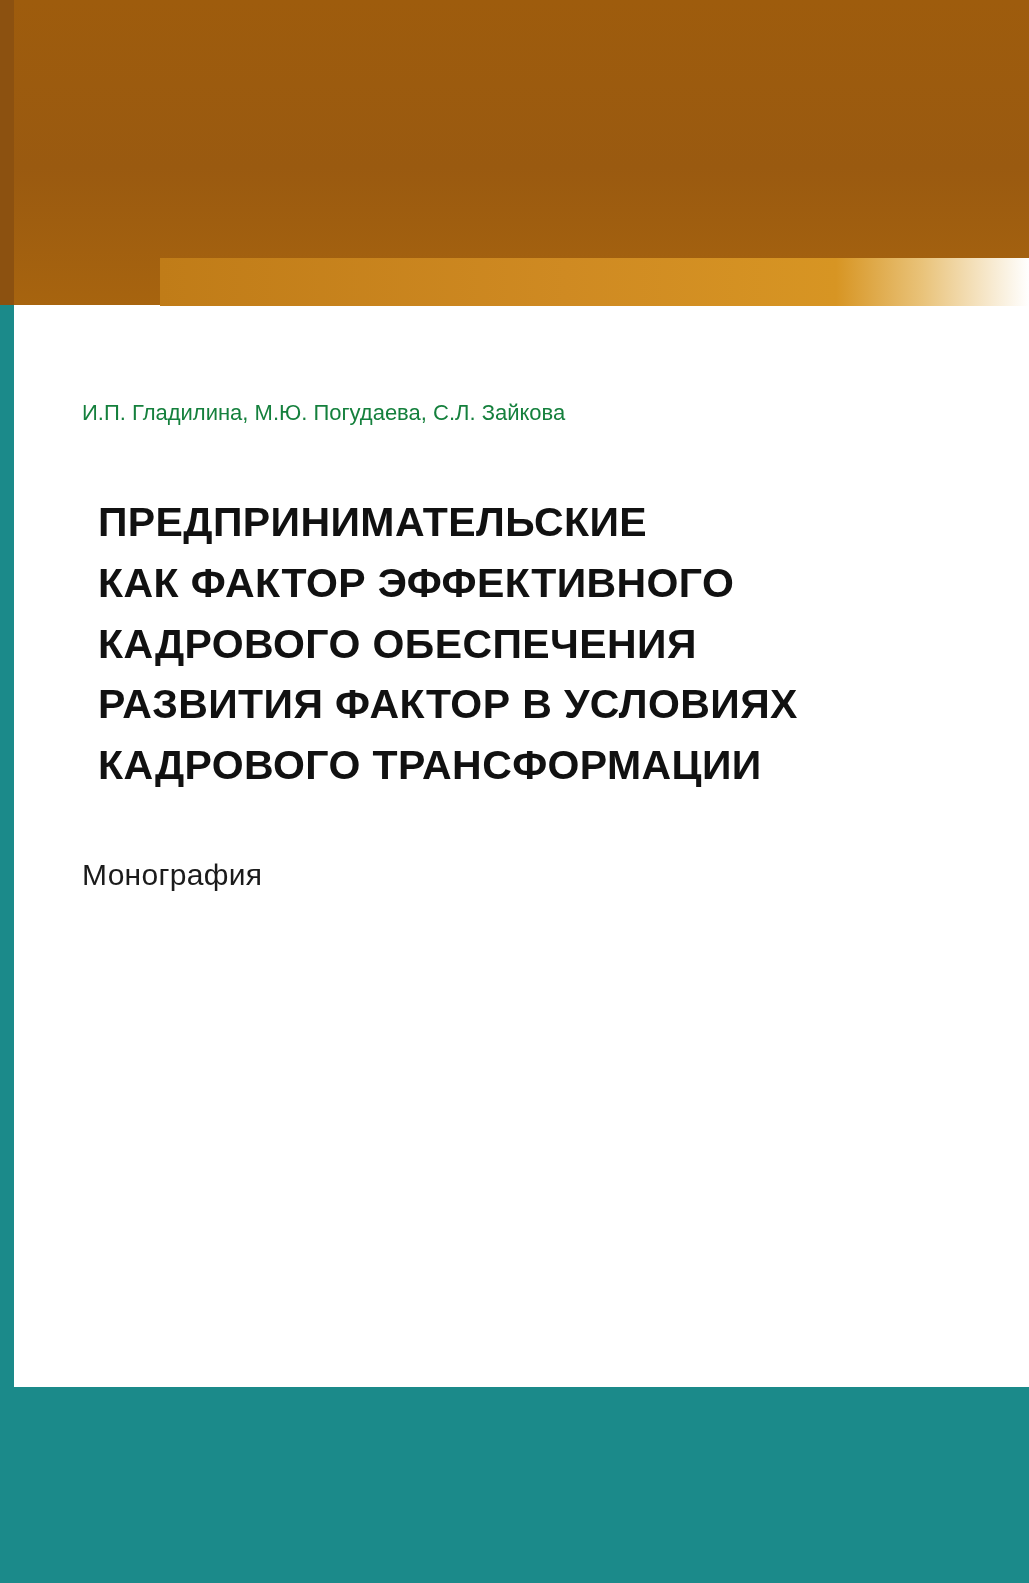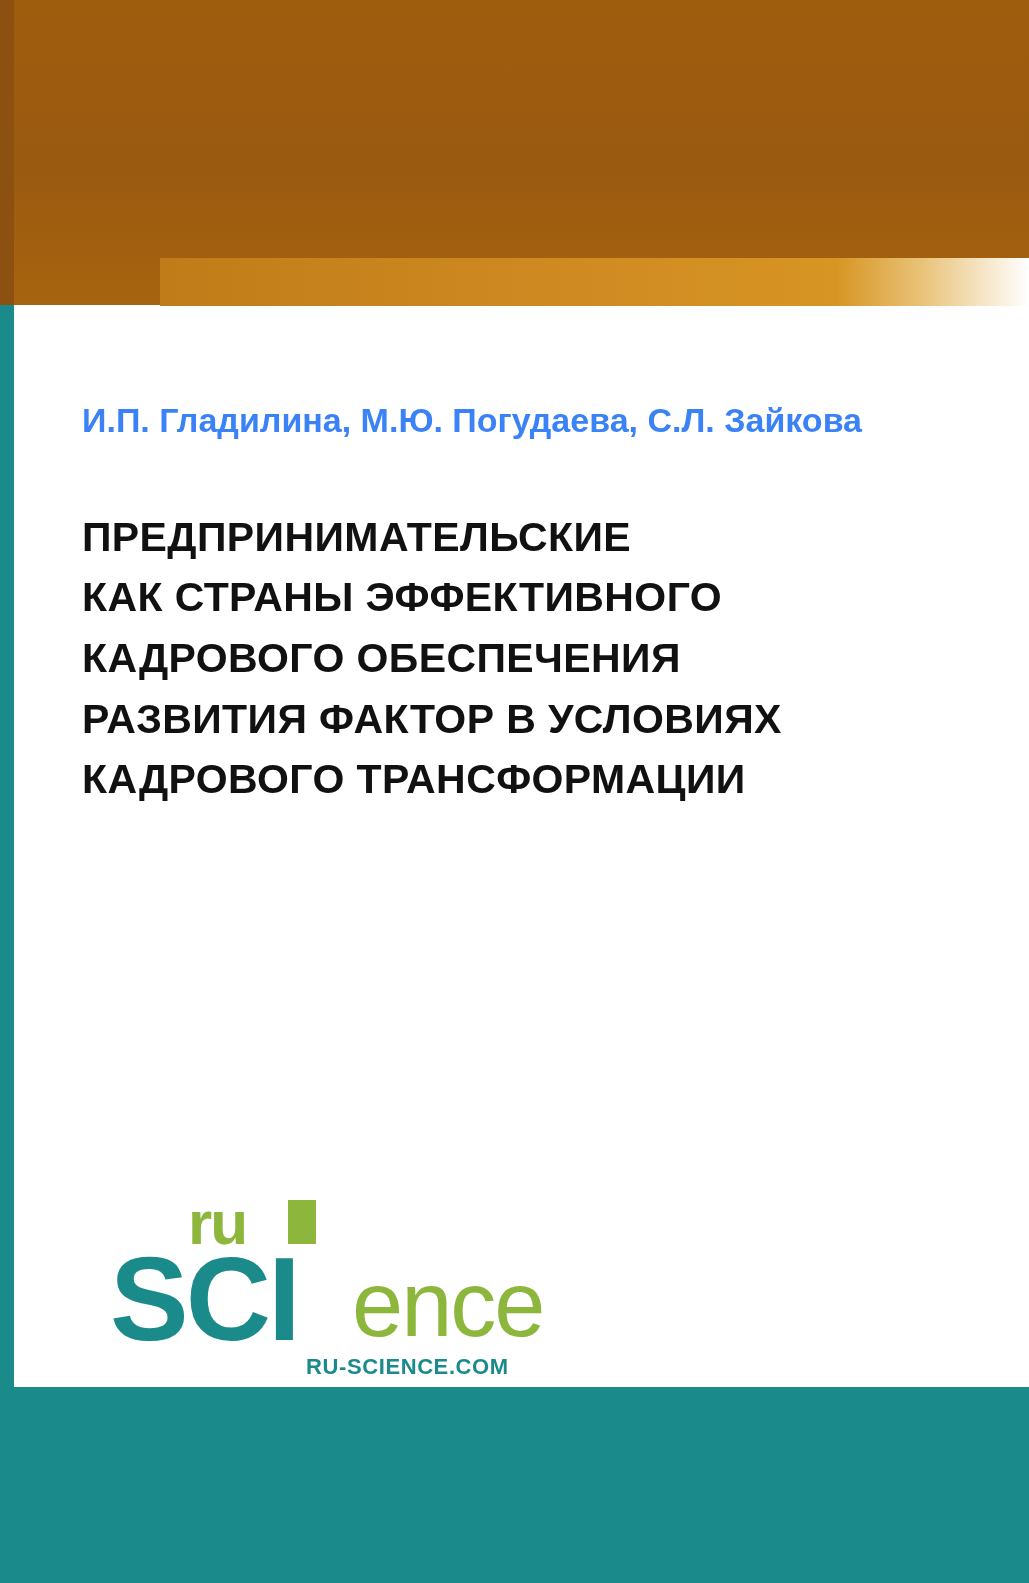--- a/index.html
+++ b/index.html
@@ -84,29 +84,29 @@
   }
 
   
   .content {
     position: absolute;
     left: 82px;
     top: 400px;
     width: 800px;
   }
   .authors {
-    font-size: 34px;
-    font-weight: bold;
-    color: #3b82f6;
+    font-size: 22px;
+    font-weight: normal;
+    color: #15803d;
     letter-spacing: 0px;
     margin: 0 0 66px 0;
     line-height: 1.2;
   }
   .title {
-    margin: 0;
+    margin: 16px;
     font-size: 41px;
     font-weight: bold;
     color: #111111;
     line-height: 1.48;
     letter-spacing: 0.4px;
     width: 680px;
   }
   .title .line {
     display: block;
     white-space: nowrap;
@@ -185,32 +185,26 @@
     <div class="left-strip-top"></div>
   </div>
 
   <div class="left-strip"></div>
 
   <div class="content">
     <div class="authors">И.П. Гладилина, М.Ю. Погудаева, С.Л. Зайкова</div>
 
     <h1 class="title">
       <span class="line">ПРЕДПРИНИМАТЕЛЬСКИЕ</span>
-      <span class="line">КАК СТРАНЫ ЭФФЕКТИВНОГО</span>
+      <span class="line">КАК ФАКТОР ЭФФЕКТИВНОГО</span>
       <span class="line">КАДРОВОГО ОБЕСПЕЧЕНИЯ</span>
       <span class="line">РАЗВИТИЯ ФАКТОР В УСЛОВИЯХ</span>
       <span class="line">КАДРОВОГО ТРАНСФОРМАЦИИ</span>
     </h1>
 
+    <div class="subtitle">Монография</div>
   </div>
 
-  <div class="logo">
-    <div class="logo-ru">ru</div>
-    <div class="logo-ru-square"></div>
-    <div class="logo-sci">SCI</div>
-    <div class="logo-ence">ence</div>
-    <div class="logo-url">RU-SCIENCE.COM</div>
-  </div>
 
   <div class="bottom-band-notch"></div>
   <div class="bottom-band"></div>
 
 </div>
 
 </body></html>

